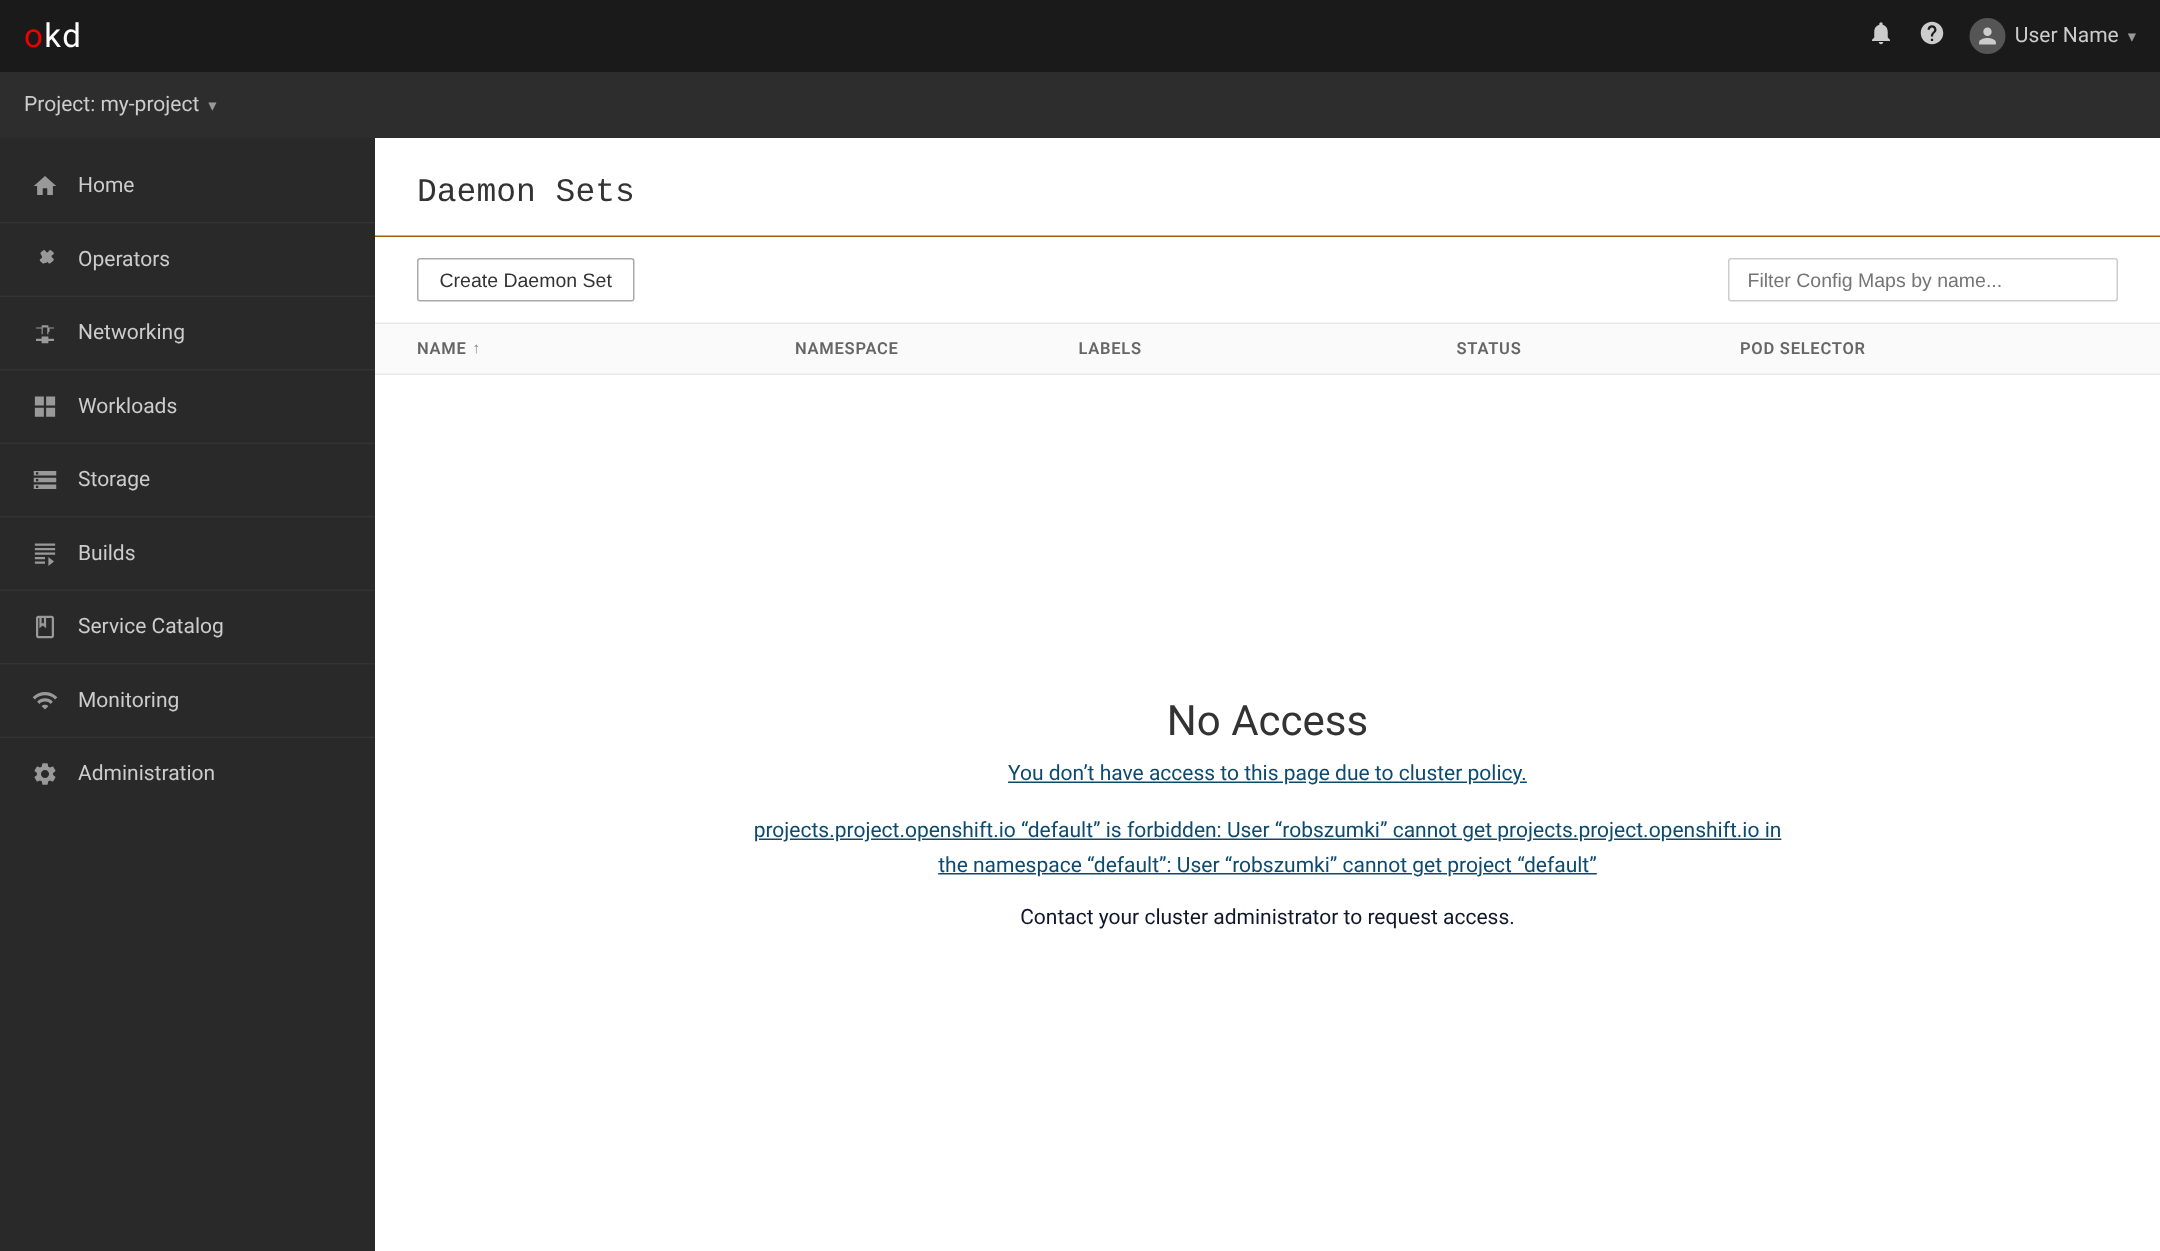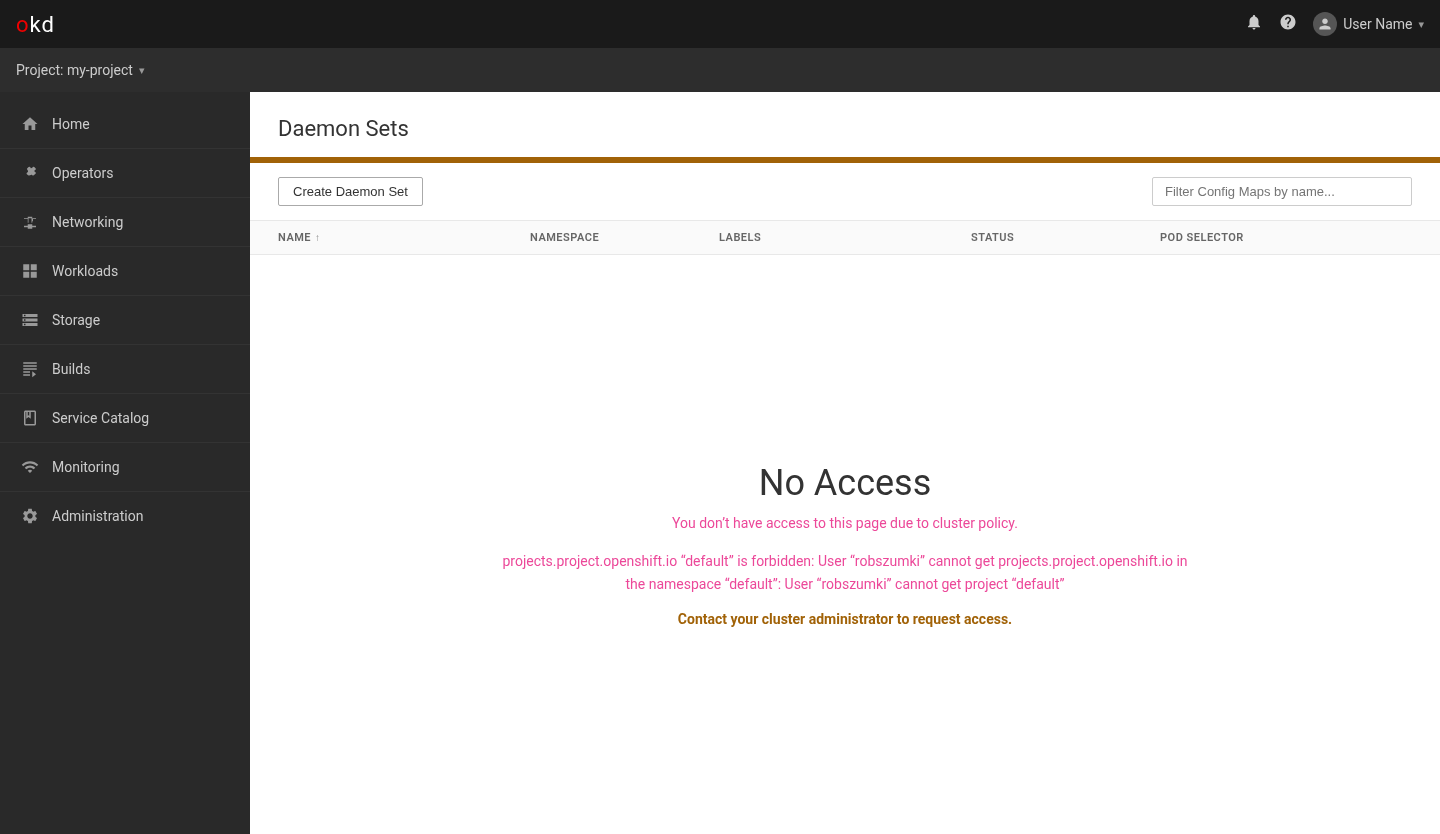--- a/index.html
+++ b/index.html
@@ -119,21 +119,22 @@
       flex: 1;
       background: white;
       overflow-y: auto;
       display: flex;
       flex-direction: column;
     }
 
     
     .page-header {
       padding: 24px 28px 16px;
-      border-bottom: 6px solid #a16207;
+      border-bottom: 1px solid #a16207;
+      font-family: Liberation Mono, monospace;
     }
     .page-title {
       font-size: 22px;
       font-weight: 400;
       color: #333;
     }
 
     
     .toolbar {
       display: flex;
@@ -185,36 +186,36 @@
     .no-access-container {
       flex: 1;
       display: flex;
       flex-direction: column;
       align-items: center;
       justify-content: center;
       padding: 60px 40px;
       text-align: center;
     }
     .no-access-title {
-      font-size: 36px;
+      font-size: 28px;
       font-weight: 400;
       color: #333;
       margin-bottom: 8px;
     }
     .no-access-message {
       font-size: 14px;
-      color: #ec4899;
+      color: #0c4a6e;
       line-height: 1.6;
       max-width: 700px;
       margin-bottom: 16px;
+      text-decoration: underline;
     }
     .no-access-contact {
       font-size: 14px;
-      color: #a16207;
-      font-weight: bold;
+      color: #0f172a;
     }
   </style>
 </head>
 <body>
 
 <div class="topbar">
   <div class="topbar-logo">
     <span class="logo-text">
       <span class="logo-o">o</span><span class="logo-kd">kd</span>
     </span>

